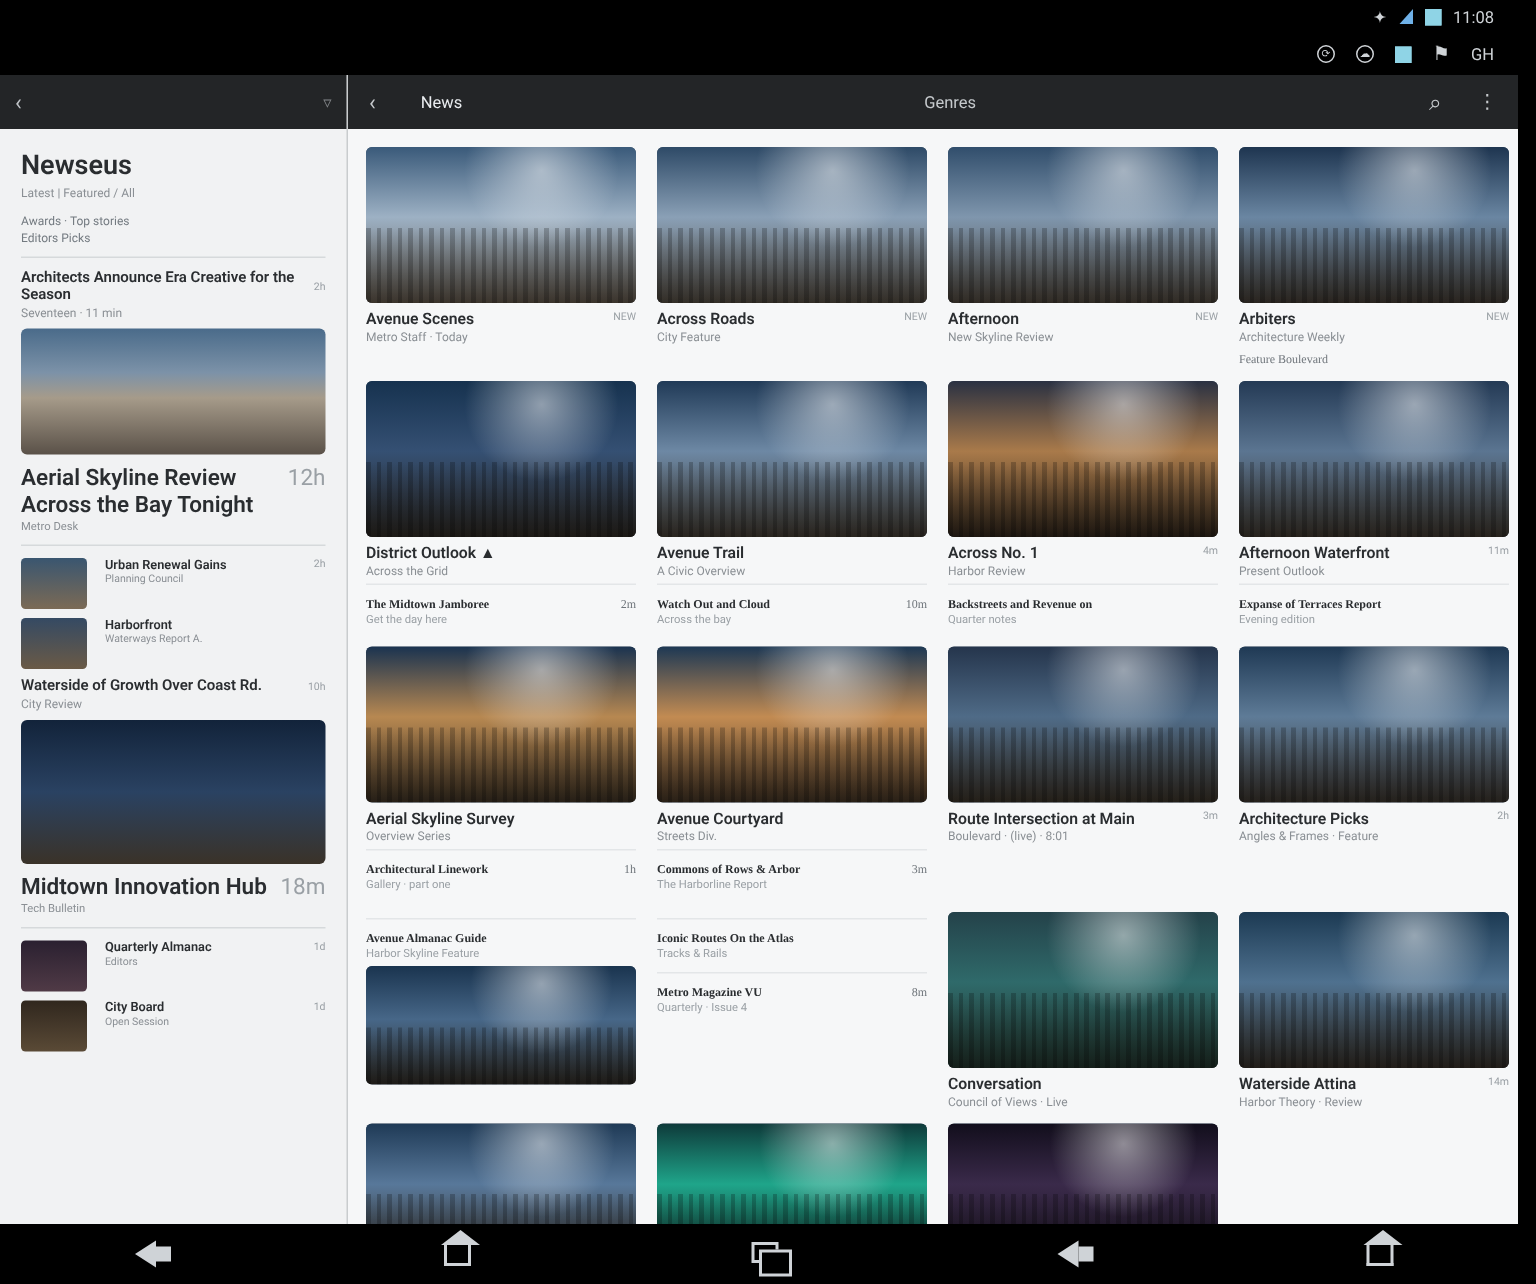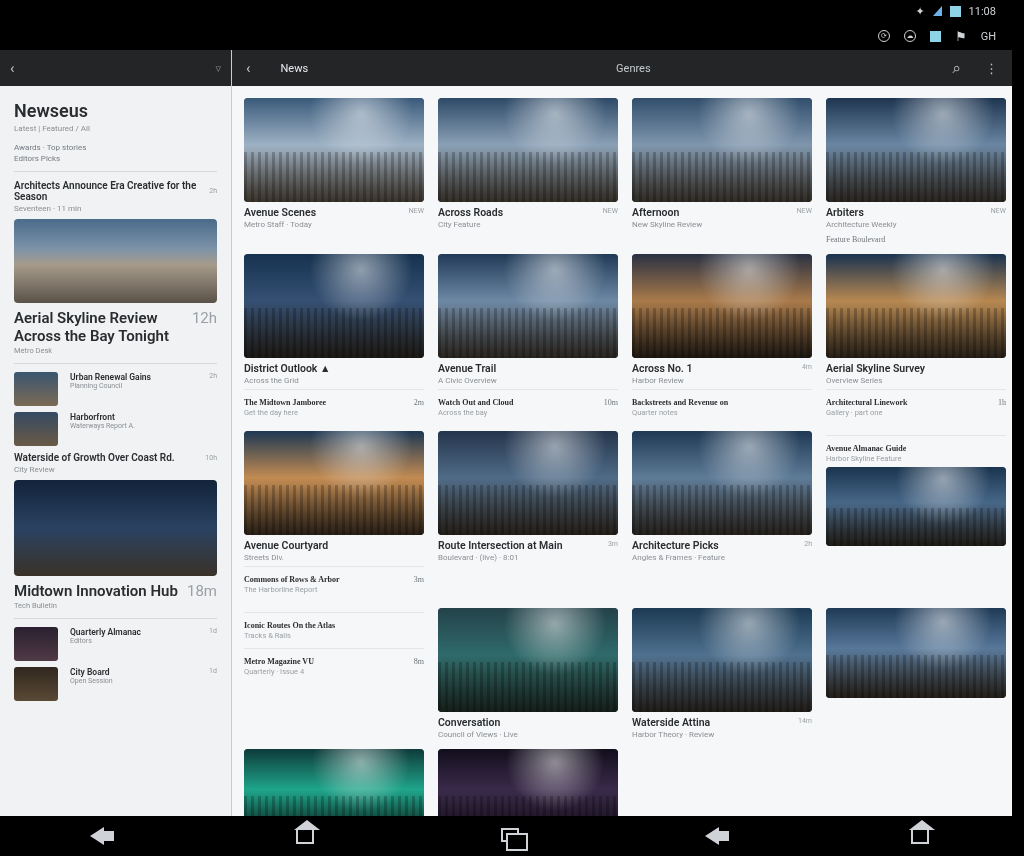--- a/index.html
+++ b/index.html
@@ -315,20 +315,35 @@
             <div class="sub">Harbor Review</div>
             <div class="text-card">
               <div class="extra">
                 <span style="font-weight:600;color:#2a2d30">Backstreets and Revenue on</span>
                 <span></span>
               </div>
               <div class="extra2">Quarter notes</div>
             </div>
           </div>
           <div class="card">
+            <div class="thumb" style="--sky1: #243a55; --sky2: #5b7591; --grnd: #3b342b;"></div>
+            <div class="row1">
+              <div class="title">Afternoon Waterfront</div>
+              <div class="badge">11m</div>
+            </div>
+            <div class="sub">Present Outlook</div>
+            <div class="text-card">
+              <div class="extra">
+                <span style="font-weight:600;color:#2a2d30">Expanse of Terraces Report</span>
+                <span></span>
+              </div>
+              <div class="extra2">Evening edition</div>
+            </div>
+          </div>
+          <div class="card">
             <div class="thumb" style="--sky1: #1a3350; --sky2: #b78851; --grnd: #3a2f22;"></div>
             <div class="row1">
               <div class="title">Aerial Skyline Survey</div>
               <div class="badge"></div>
             </div>
             <div class="sub">Overview Series</div>
             <div class="text-card">
               <div class="extra">
                 <span style="font-weight:600;color:#2a2d30">Architectural Linework</span>
                 <span>1h</span>

